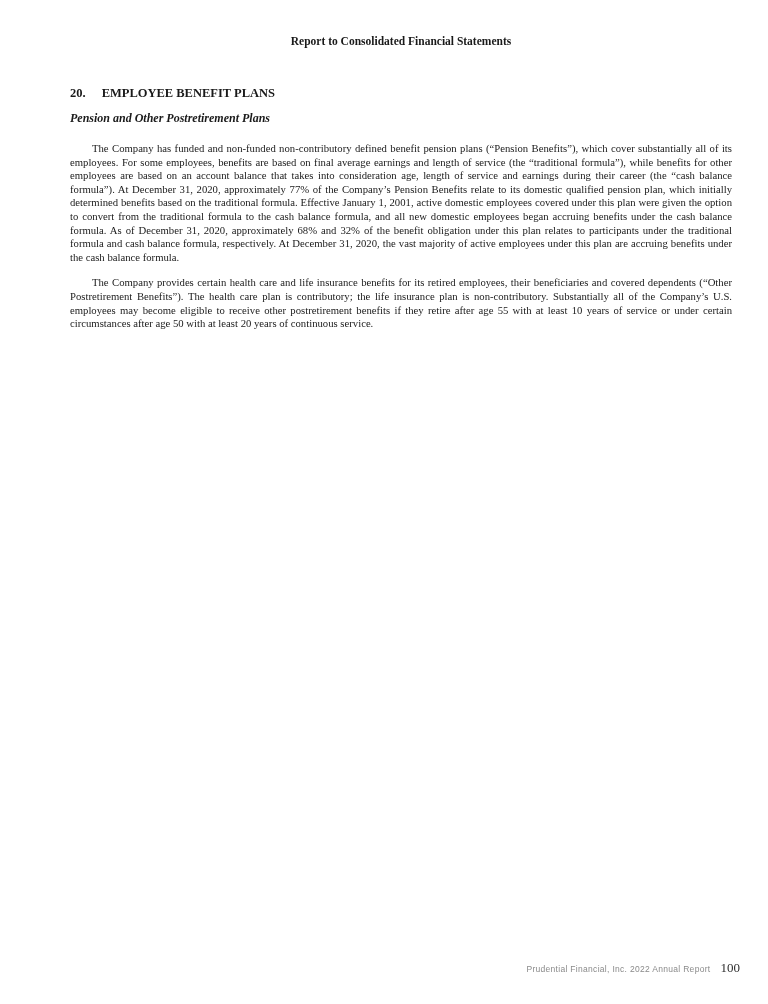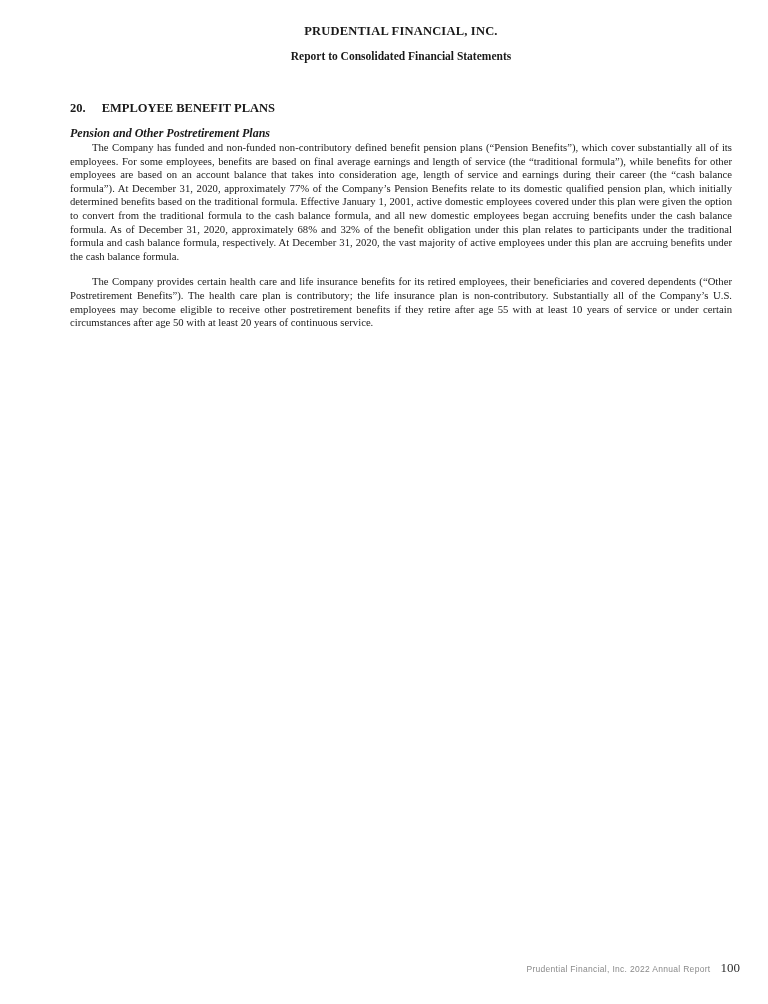--- a/index.html
+++ b/index.html
@@ -44,21 +44,21 @@
   }
   .section-number { display: inline-block; }
   .section-title { display: inline-block; margin-left: 16px; margin-top: 16px; }
   .sub-heading {
     margin-top: 10px;
     font-weight: bold;
     font-style: italic;
     font-size: 12px;
   }
   .body-para {
-    margin-top: 0;
+    margin-top: 16px;
     font-size: 10.7px;
     line-height: 13.6px;
     text-align: justify;
     text-indent: 22px;
   }
   .body-para + .body-para {
     margin-top: 12px;
   }
   .footer {
     position: absolute;
@@ -79,21 +79,20 @@
     font-size: 13px;
     color: #2e2e2e;
   }
 </style>
 </head>
 <body>
 
 <div class="page">
   <div class="content">
 
-    <div class="doc-title">PRUDENTIAL FINANCIAL, INC.</div>
 
     <div class="doc-subtitle">Report to Consolidated Financial Statements</div>
 
     <div class="section-heading">
       <span class="section-number">20.</span><span class="section-title">EMPLOYEE BENEFIT PLANS</span>
     </div>
 
     <div class="sub-heading">Pension and Other Postretirement Plans</div>
 
     <p class="body-para">The Company has funded and non-funded non-contributory defined benefit pension plans (“Pension Benefits”), which cover substantially all of its employees. For some employees, benefits are based on final average earnings and length of service (the “traditional formula”), while benefits for other employees are based on an account balance that takes into consideration age, length of service and earnings during their career (the “cash balance formula”). At December 31, 2020, approximately 77% of the Company’s Pension Benefits relate to its domestic qualified pension plan, which initially determined benefits based on the traditional formula. Effective January 1, 2001, active domestic employees covered under this plan were given the option to convert from the traditional formula to the cash balance formula, and all new domestic employees began accruing benefits under the cash balance formula. As of December 31, 2020, approximately 68% and 32% of the benefit obligation under this plan relates to participants under the traditional formula and cash balance formula, respectively. At December 31, 2020, the vast majority of active employees under this plan are accruing benefits under the cash balance formula.</p>

